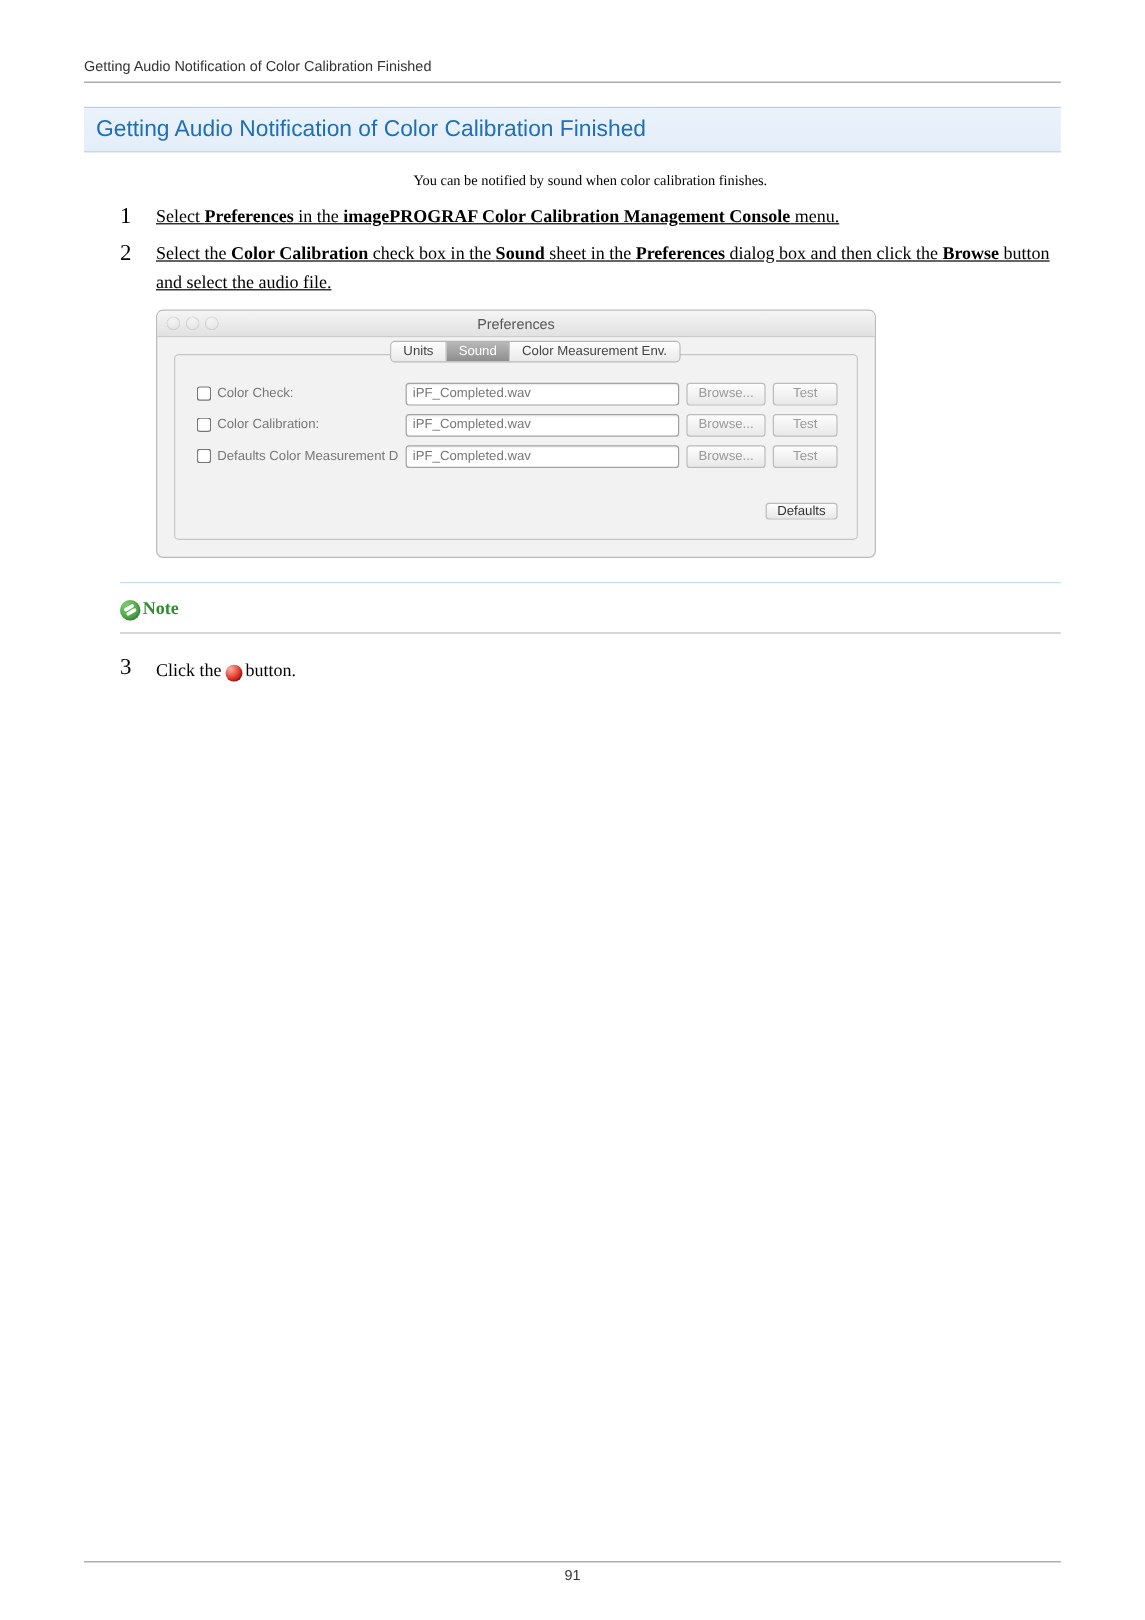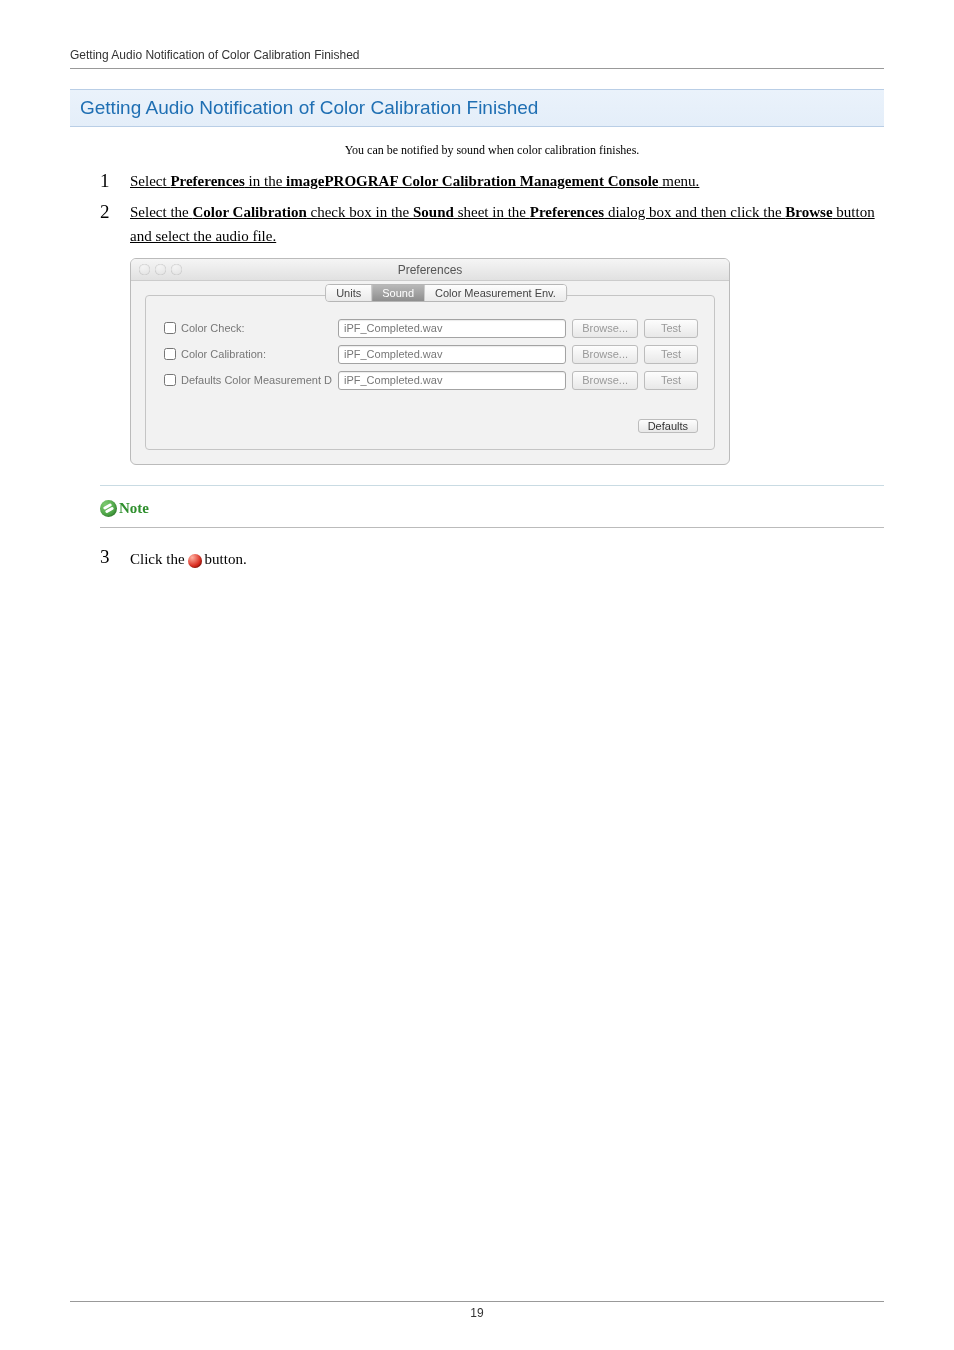--- a/index.html
+++ b/index.html
@@ -270,14 +270,14 @@
 <div class="step3">
   <div class="num">3</div>
   <div class="txt">
     <span>Click the </span>
     <span class="red-dot"></span>
     <span> button.</span>
   </div>
 </div>
 
 <div class="footer">
-  <span>19</span>
+  <span>91</span>
 </div>
 
 </body></html>

